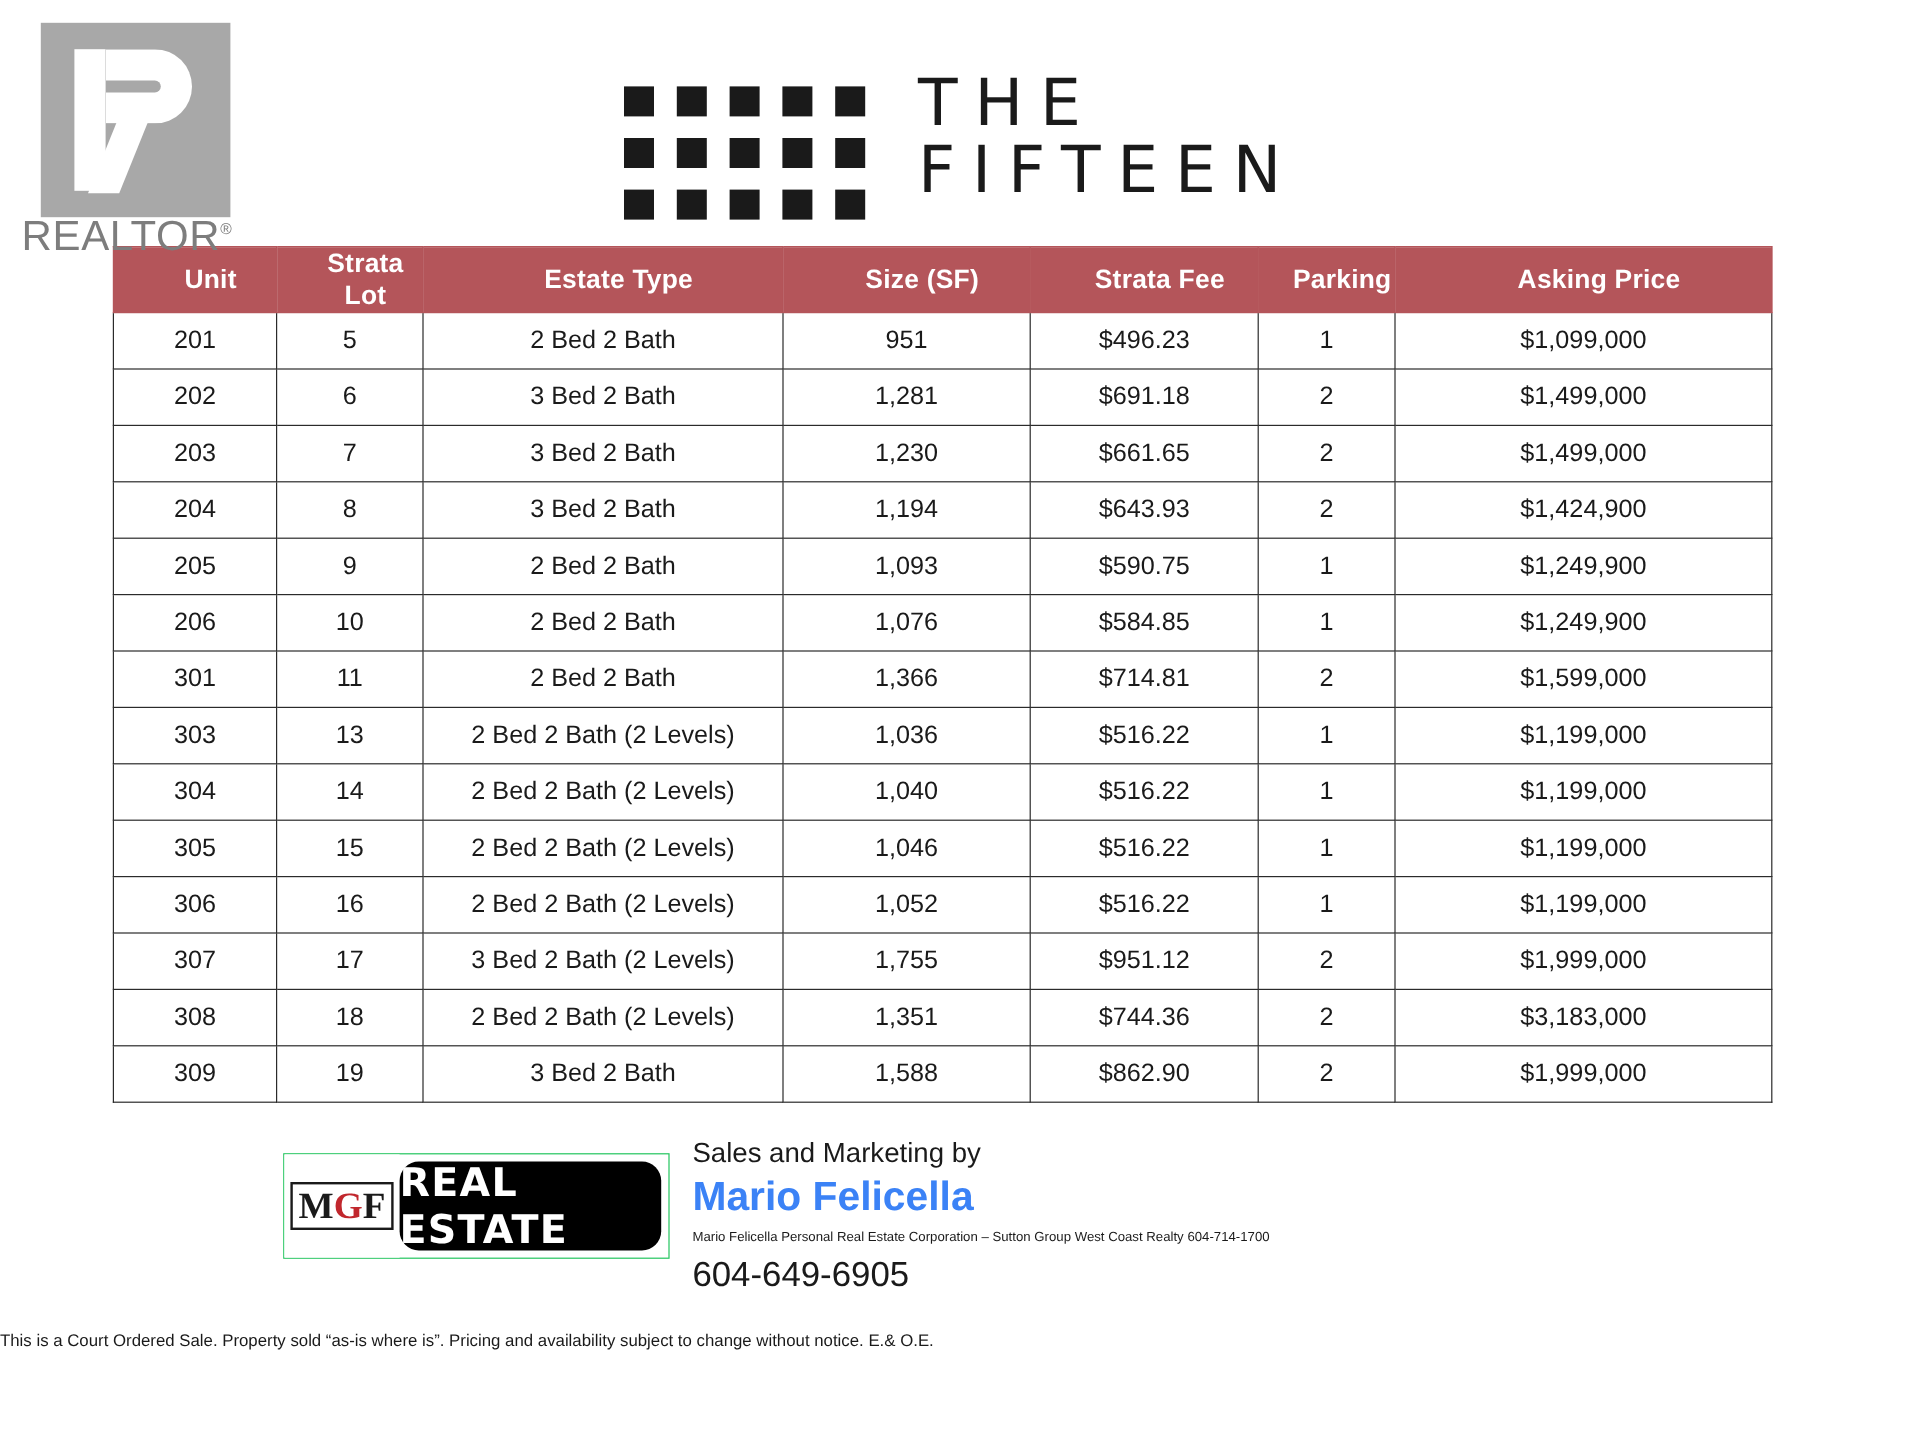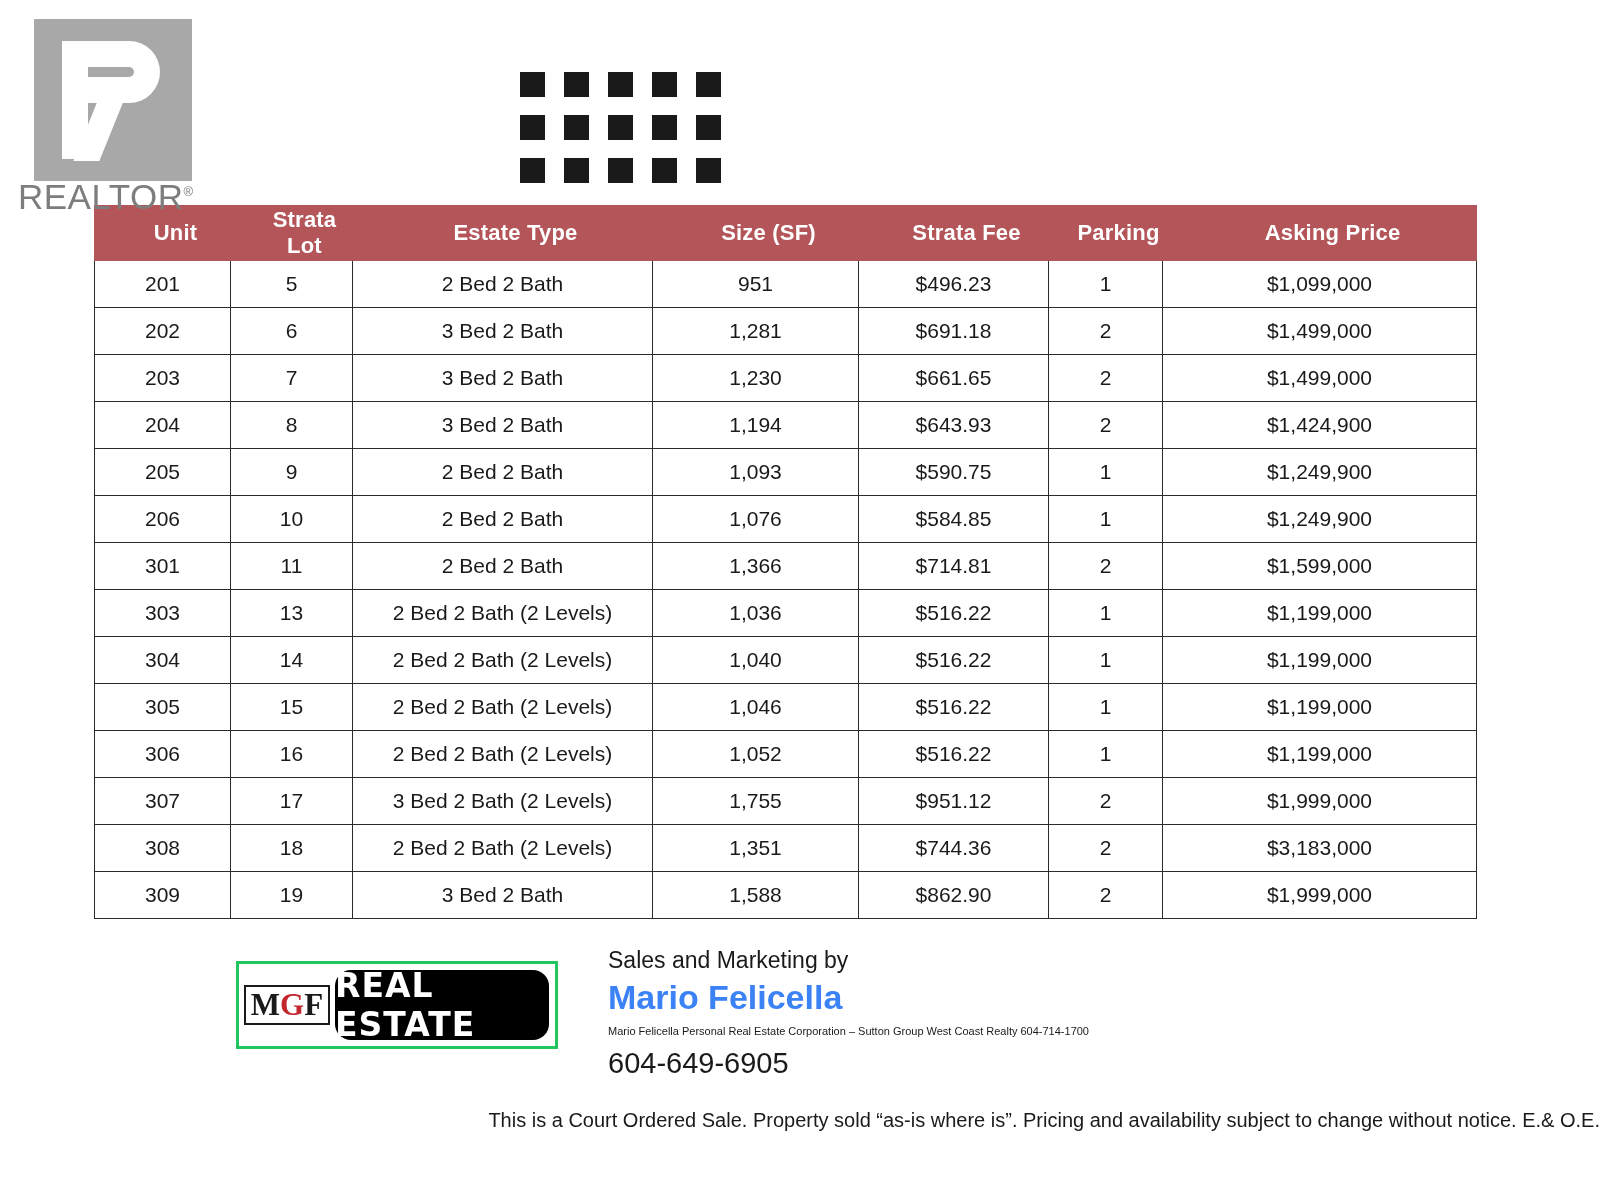--- a/index.html
+++ b/index.html
@@ -159,21 +159,21 @@
     position: relative;
     margin-top: 28px;
     height: 200px;
   }
   .mgf-logo {
     position: absolute;
     left: 236px;
     top: 14px;
     width: 322px;
     height: 88px;
-    border: 3px solid #22c55e;
+    border: 1px solid #22c55e;
     background: #ffffff;
     box-sizing: border-box;
     display: flex;
     align-items: center;
   }
   .mgf-left {
     width: 96px;
     height: 100%;
     display: flex;
     align-items: center;
@@ -204,21 +204,21 @@
     justify-content: center;
     font-family: "DejaVu Sans", sans-serif;
     font-weight: bold;
     font-size: 33px;
     letter-spacing: 1px;
     border-radius: 16px;
   }
 
   .contact {
     position: absolute;
-    left: 608px;
+    left: 577px;
     top: 0px;
   }
   .contact .sales-by {
     font-size: 23px;
     color: #1a1a1a;
     margin-bottom: 4px;
   }
   .contact .agent {
     font-size: 34px;
     font-weight: bold;
@@ -233,22 +233,22 @@
   .contact .phone {
     font-size: 29px;
     font-weight: normal;
     color: #1a1a1a;
   }
   .disclaimer {
     position: absolute;
     left: 0;
     right: 0;
     top: 162px;
-    text-align: right;
-    font-size: 20px;
+    text-align: left;
+    font-size: 14px;
     color: #1a1a1a;
   }
 </style>
 </head>
 <body>
 
 <div class="page">
 
   <div class="header">
 
@@ -271,20 +271,24 @@
         <i></i>
           <i></i>
           <i></i>
           <i></i>
           <i></i>
         <i></i>
           <i></i>
           <i></i>
           <i></i>
           <i></i>
+      </div>
+      <div class="fifteen-text">
+        <div>THE</div>
+        <div>FIFTEEN</div>
       </div>
     </div>
 
   </div>
 
   <div class="table-wrap">
     <table class="listing">
       <colgroup>
         <col class="c-unit">
           <col class="c-lot">

